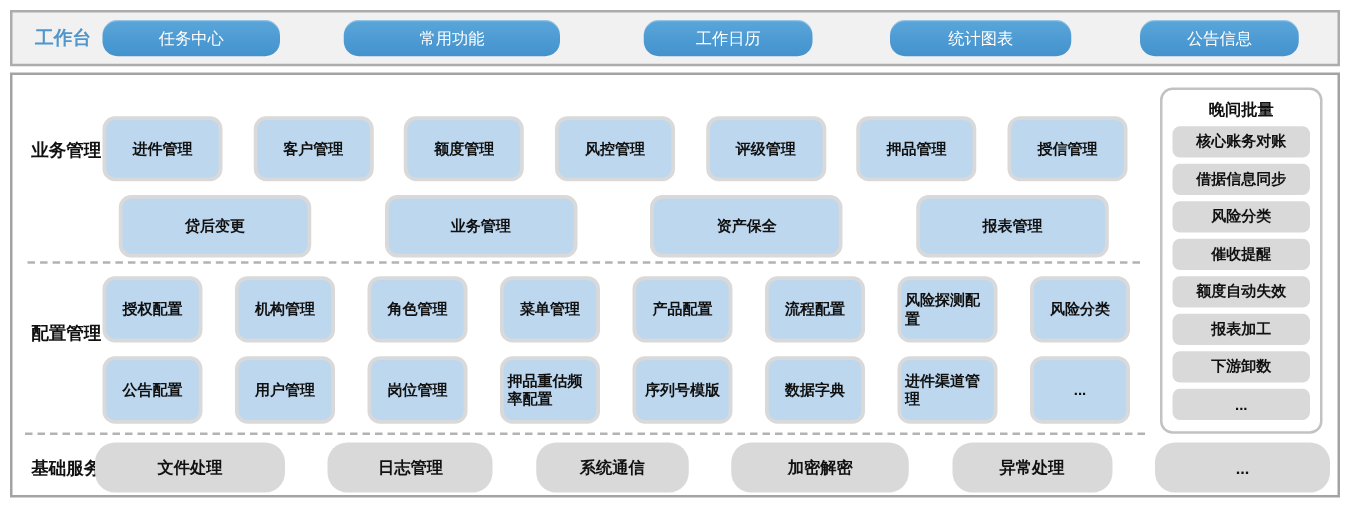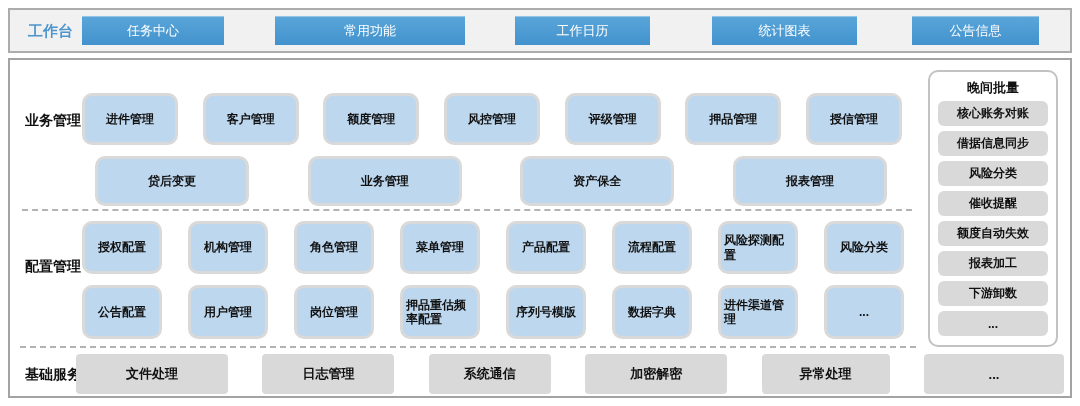--- a/index.html
+++ b/index.html
@@ -5,26 +5,26 @@
   * { box-sizing: border-box; margin: 0; padding: 0; }
   html,body { width:1080px; height:406px; background:#ffffff;
     font-family:"Liberation Sans","DejaVu Sans",sans-serif; }
   .stage { position:relative; width:1080px; height:406px; background:#fff; overflow:hidden; }
 
   
   .topbar { position:absolute; left:8px; top:8px; width:1064px; height:45px;
     background:#f1f1f1; border:2px solid #acacac; }
   .wb-label { position:absolute; left:18px; top:0; height:41px; line-height:41px;
     color:#4e96cb; font-size:15px; font-weight:bold; }
-  .wb-btn { position:absolute; top:6px; height:29px; border-radius:0;
+  .wb-btn { position:absolute; top:6px; height:29px; border-radius:12px;
     background:linear-gradient(#5aa6da,#4392cd); color:#fff; font-size:13px;
     display:flex; align-items:center; justify-content:center; cursor:pointer;
     box-shadow:inset 0 1px 0 rgba(255,255,255,.35); }
   .b1 { left:72px;  width:142px; }
-  .b2 { left:265px; width:190px; }
+  .b2 { left:265px; width:173px; }
   .b3 { left:505px; width:135px; }
   .b4 { left:702px; width:145px; }
   .b5 { left:902px; width:127px; }
 
   
   .main { position:absolute; left:8px; top:58px; width:1064px; height:340px;
     background:#fff; border:2px solid #a3a3a3; }
   .sec-label { position:absolute; left:12px; width:62px; text-align:center;
     font-size:14px; font-weight:bold; color:#111; }
   .lbl-business { top:52px; }
@@ -39,21 +39,21 @@
   .rowE { left:66px; top:294px; width:988px; height:40px; }
 
   .card { background:#bdd7ee; border:3px solid #d9d9d9; border-radius:10px;
     display:flex; align-items:center; justify-content:center; text-align:left;
     font-size:12px; font-weight:bold; color:#111; line-height:1.2; cursor:pointer;
     padding:0 3px; }
   .rowA .card { width:96px; }
   .rowB .card { width:154px; }
   .rowC .card, .rowD .card { width:80px; }
 
-  .gcard { background:#d9d9d9; border-radius:4px; display:flex; align-items:center;
+  .gcard { background:#d9d9d9; border-radius:16px; display:flex; align-items:center;
     justify-content:center; font-size:13px; font-weight:bold; color:#111; cursor:pointer; }
   .e1{width:152px;} .e2{width:132px;} .e3{width:122px;}
   .e4{width:142px;} .e5{width:128px;} .e6{width:140px;}
 
   .dash { position:absolute; height:0; border-top:2px dashed #b3b3b3; }
   .dash1 { left:12px; top:149px; width:890px; }
   .dash2 { left:10px; top:286px; width:896px; }
 
   
   .panel { position:absolute; left:918px; top:10px; width:130px; height:277px;

